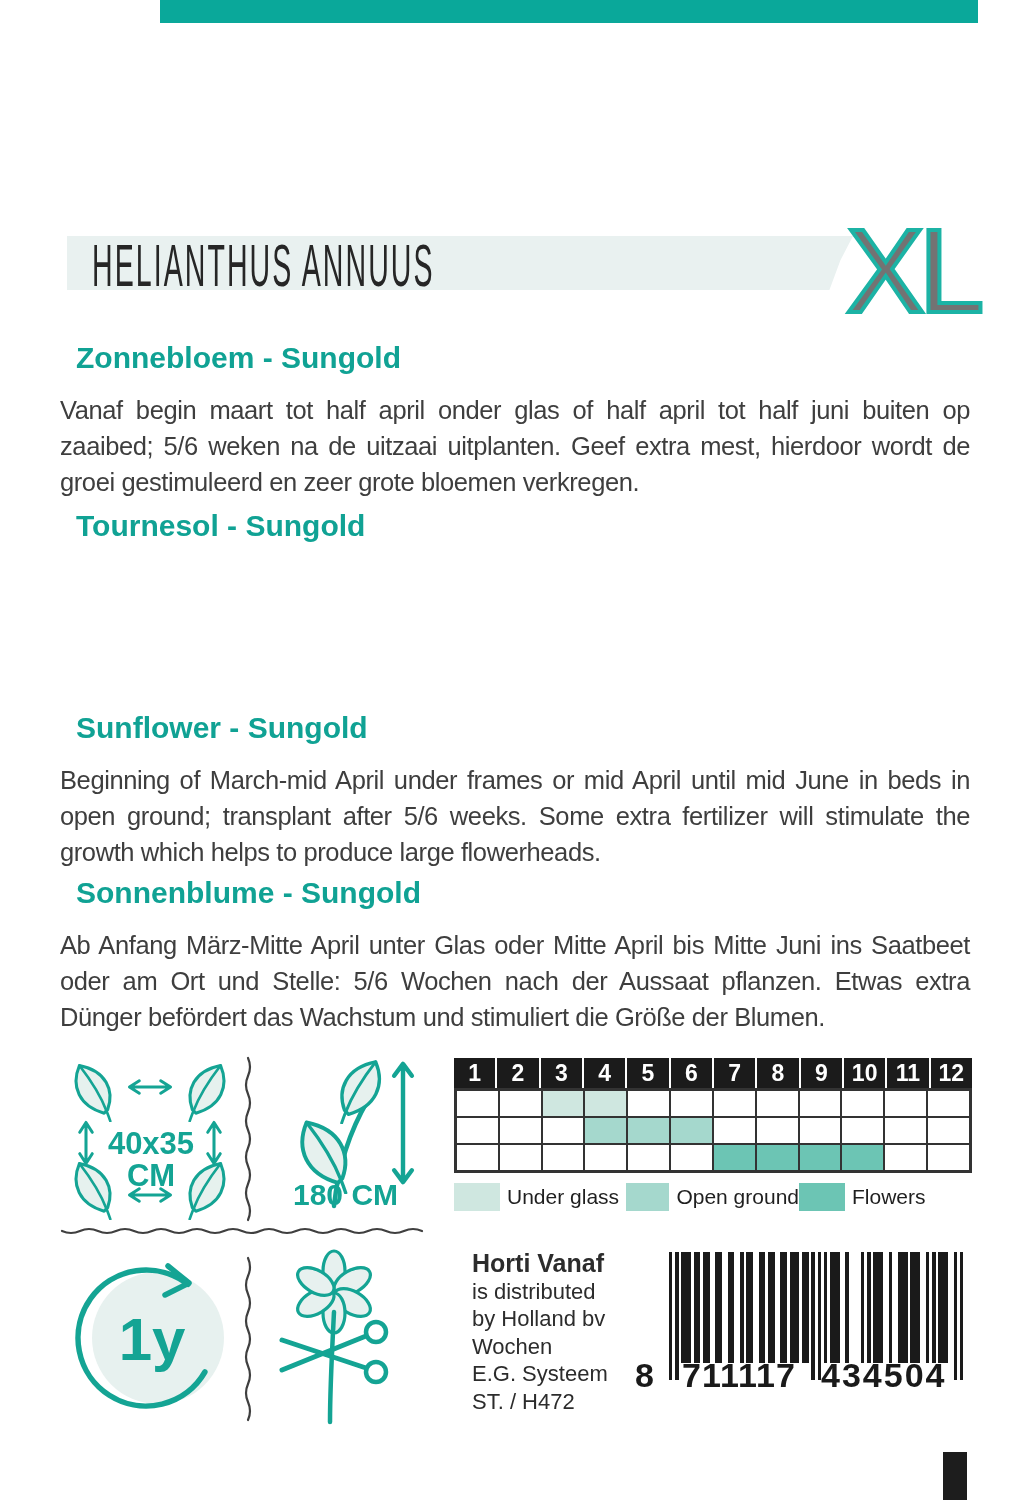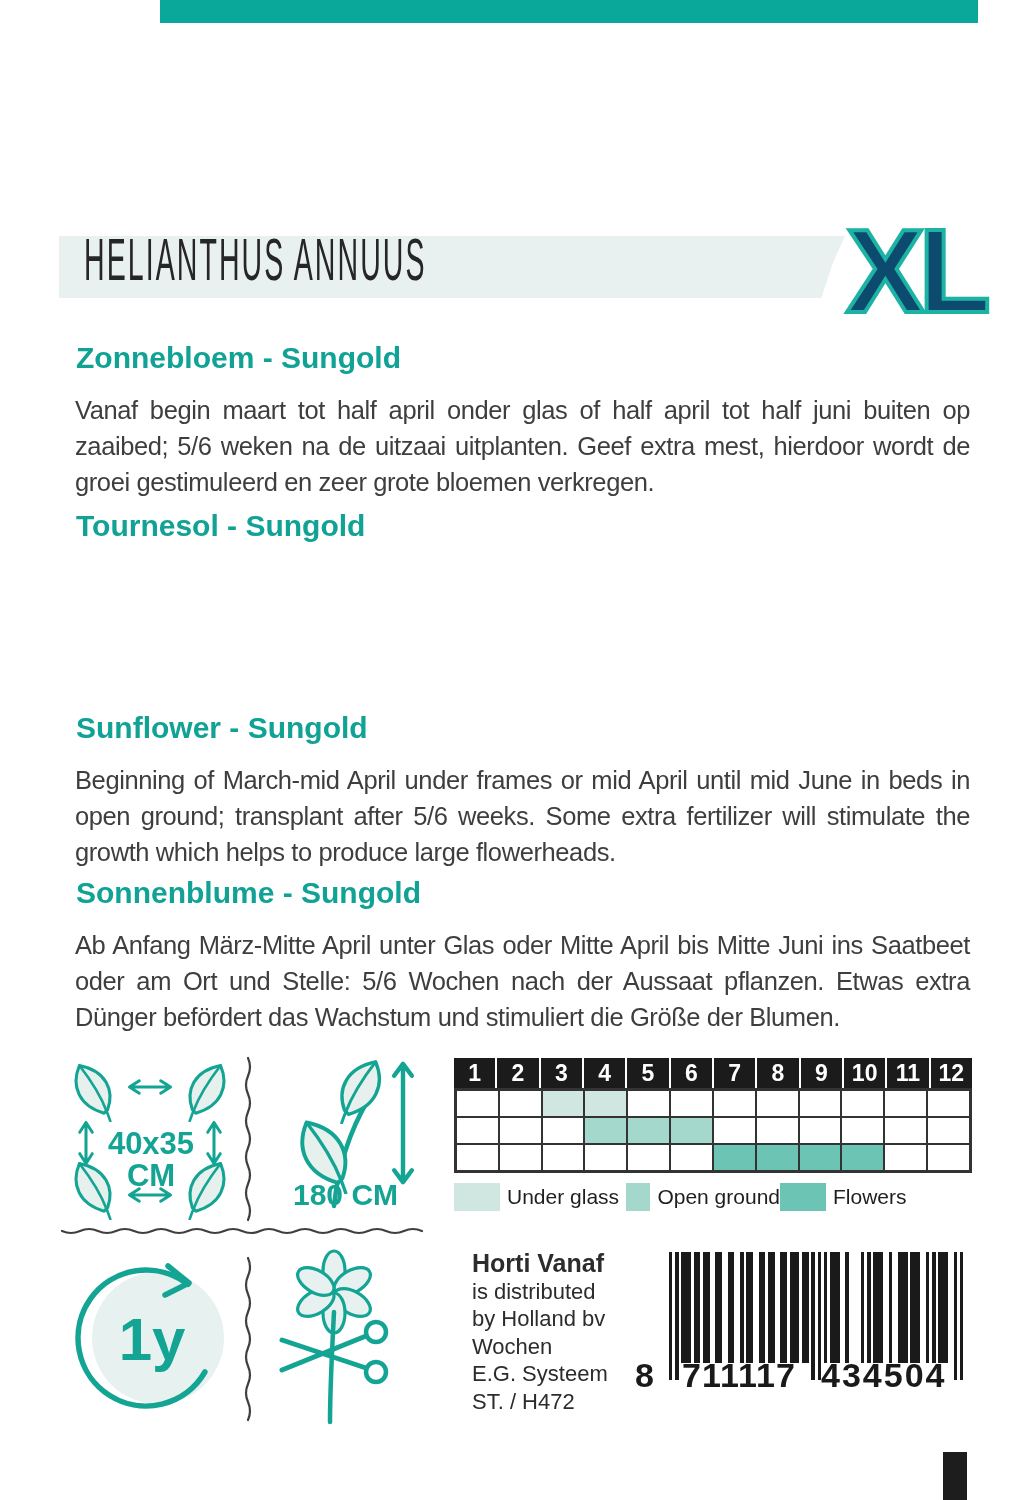--- a/index.html
+++ b/index.html
@@ -1,31 +1,31 @@
 <!DOCTYPE html>
 <html><head>
 <meta charset="utf-8">
 <style>
   html,body{margin:0;padding:0;background:#fff;}
   .page{position:relative;width:1029px;height:1500px;background:#ffffff;overflow:hidden;
         font-family:"Liberation Sans",sans-serif;}
 
   .top-bar{position:absolute;left:160px;top:0;width:818px;height:23px;background:#0aa89a;}
 
-  .title-band{position:absolute;left:59px;top:236px;width:786px;height:62px;background:#e9f1f0;
-    clip-path:polygon(0 0,100% 0,98.4% 45%,97% 100%,0 100%);display:flex;align-items:flex-start;}
+  .title-band{position:absolute;left:67px;top:236px;width:786px;height:54px;background:#e9f1f0;
+    clip-path:polygon(0 0,100% 0,98.4% 45%,97% 100%,0 100%);display:flex;align-items:flex-end;}
   .title-text{display:inline-block;margin-left:25px;font-size:42px;font-weight:400;color:#262626;
     letter-spacing:3px;transform:scale(0.68,1.42);transform-origin:left center;white-space:nowrap;}
 
-  .xl-badge{position:absolute;left:846px;top:212px;font-size:118px;font-weight:bold;
-    color:#0c4a6e;-webkit-text-stroke:4px #1cb3a5;letter-spacing:-6px;line-height:1;}
+  .xl-badge{position:absolute;left:846px;top:212px;font-size:118px;font-weight:normal;
+    color:#737373;-webkit-text-stroke:4px #1cb3a5;letter-spacing:-6px;line-height:1;}
 
   .lang{position:absolute;left:60px;width:910px;}
   .lang h2{margin:16px;font-size:30px;line-height:36px;font-weight:bold;color:#10a294;}
-  .lang p{margin:2px 0 0 15px;font-size:25.5px;line-height:36px;color:#3e3e3e;text-align:justify;
+  .lang p{margin:2px 0 0 0;font-size:25.5px;line-height:36px;color:#3e3e3e;text-align:justify;
     letter-spacing:-0.4px;}
 
   svg.icon{position:absolute;overflow:visible;}
   .tstroke{stroke:#14a494;fill:none;stroke-width:3.4;stroke-linecap:round;stroke-linejoin:round;}
   .tstroke-thick{stroke:#14a494;fill:none;stroke-width:4.5;stroke-linecap:round;stroke-linejoin:round;}
   .icon-label{font:bold 31px "Liberation Sans",sans-serif;fill:#14a494;}
   .cm-label{position:absolute;font-size:30px;font-weight:bold;color:#14a494;}
 
   .squig-line{stroke:#3f3f3f;stroke-width:2.2;fill:none;stroke-linecap:round;}
 
@@ -34,21 +34,21 @@
   .cal-month{background:#1b1b1b;color:#fff;font-size:23px;font-weight:bold;text-align:center;line-height:30px;}
   .cal-body{position:absolute;left:454px;top:1088px;width:518px;display:grid;
     grid-template-columns:repeat(12,1fr);border:2px solid #333;box-sizing:border-box;}
   .cal-cell{height:27px;border:1px solid #333;box-sizing:border-box;background:#fff;}
 
   .legend{position:absolute;left:454px;top:1182px;width:518px;height:30px;display:flex;}
   .legend-item{display:flex;align-items:center;}
   .legend-item .sw{width:46px;height:28px;margin-right:7px;}
   .legend-item .lb{font-size:21px;color:#1f1f1f;white-space:nowrap;}
   .legend-item:nth-child(1){width:172px;}
-  .legend-item:nth-child(2){width:154px;justify-content:center;}
+  .legend-item:nth-child(2){width:173px;justify-content:center;}
 
   .distributor{position:absolute;left:472px;top:1249px;width:170px;color:#2c2c2c;}
   .distributor h3{margin:0;font-size:25px;line-height:29px;font-weight:bold;}
   .distributor p{margin:0;font-size:22px;line-height:27.4px;}
 
   .barcode{position:absolute;left:633px;top:1252px;width:340px;height:150px;}
   .bars{position:absolute;left:36px;top:0;width:295px;height:128px;}
   .bar{position:absolute;top:0;background:#1a1a1a;}
   .bc-digit{position:absolute;font-size:34px;font-weight:bold;color:#1a1a1a;top:104px;line-height:38px;}
   .bc-8{left:2px;}

